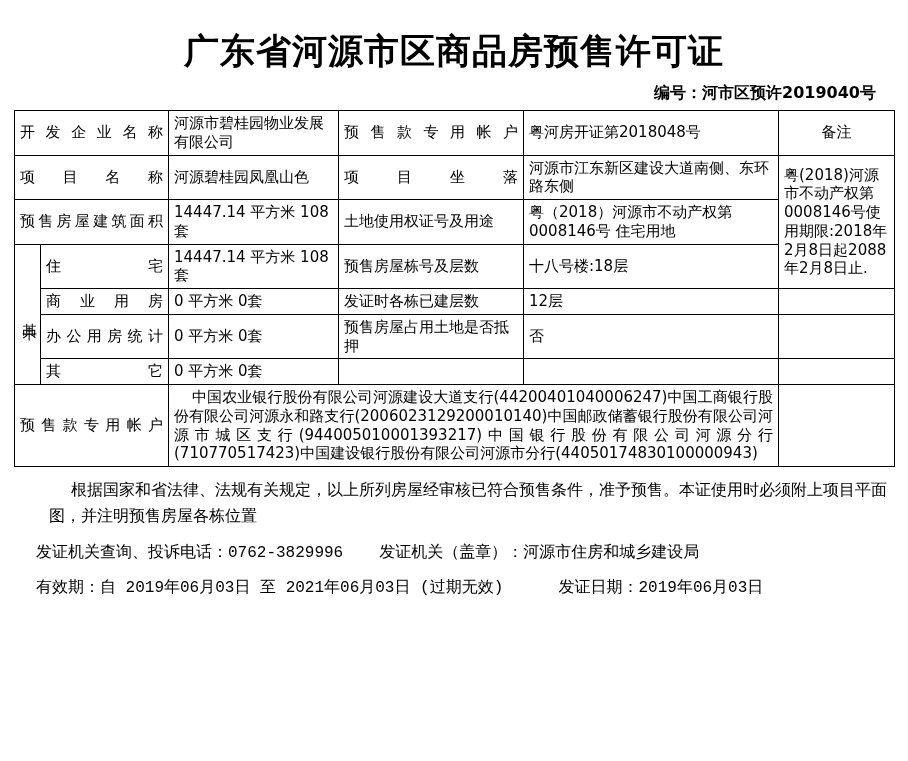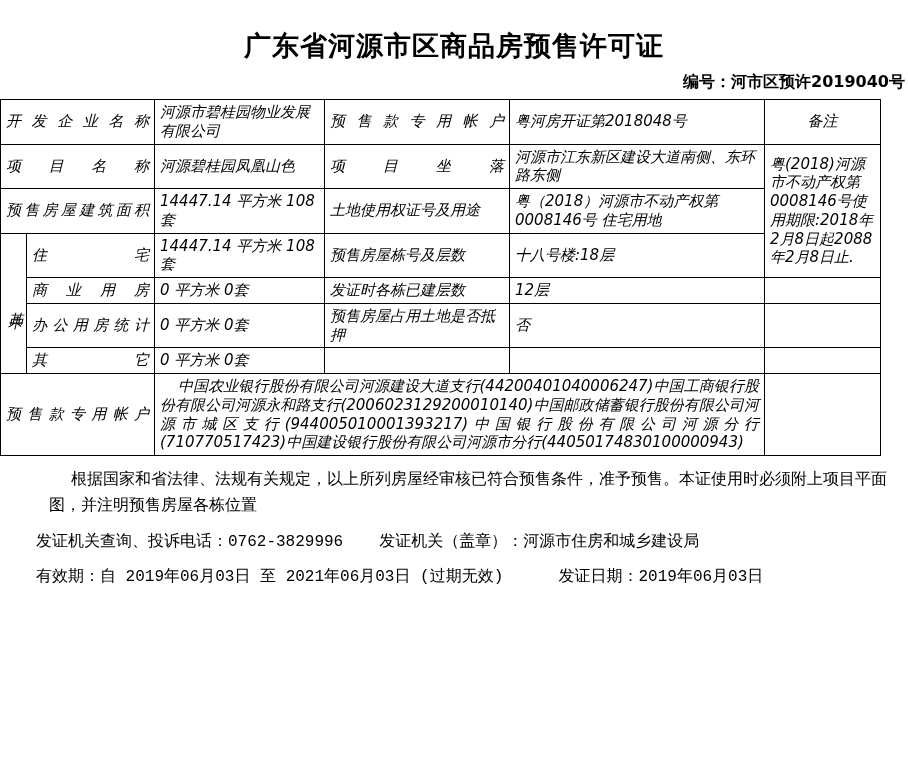--- a/index.html
+++ b/index.html
@@ -17,40 +17,40 @@
   }
   .page {
     width: 908px;
     height: 761px;
     box-sizing: border-box;
     padding: 0;
     position: relative;
   }
   .doc-title {
     text-align: center;
-    font-size: 27px;
+    font-size: 35px;
     font-weight: bold;
     letter-spacing: 1px;
     margin-top: 28px;
     margin-bottom: 8px;
     font-family: "DejaVu Sans", "Liberation Sans", sans-serif;
   }
   .doc-number {
     text-align: right;
     font-size: 16px;
-    padding-right: 3px;
+    padding-right: 32px;
     margin-bottom: 6px;
     font-weight: bold;
     font-family: "DejaVu Sans", "Liberation Sans", sans-serif;
   }
   table.main {
     border-collapse: collapse;
     width: 880px;
+    margin-left: 14px;
     table-layout: fixed;
-    font-style: italic;
   }
   table.main td {
     border: 1px solid #000000;
     font-size: 15px;
     padding: 3px 5px;
     vertical-align: middle;
     line-height: 1.25;
     font-family: "DejaVu Sans", "Liberation Sans", sans-serif;
   }
   td.label {

